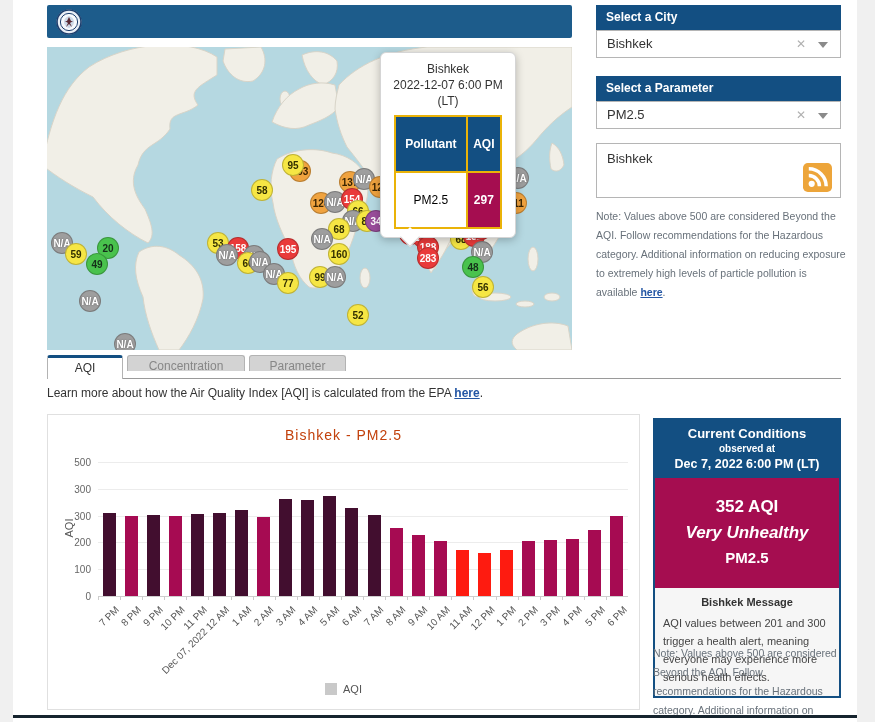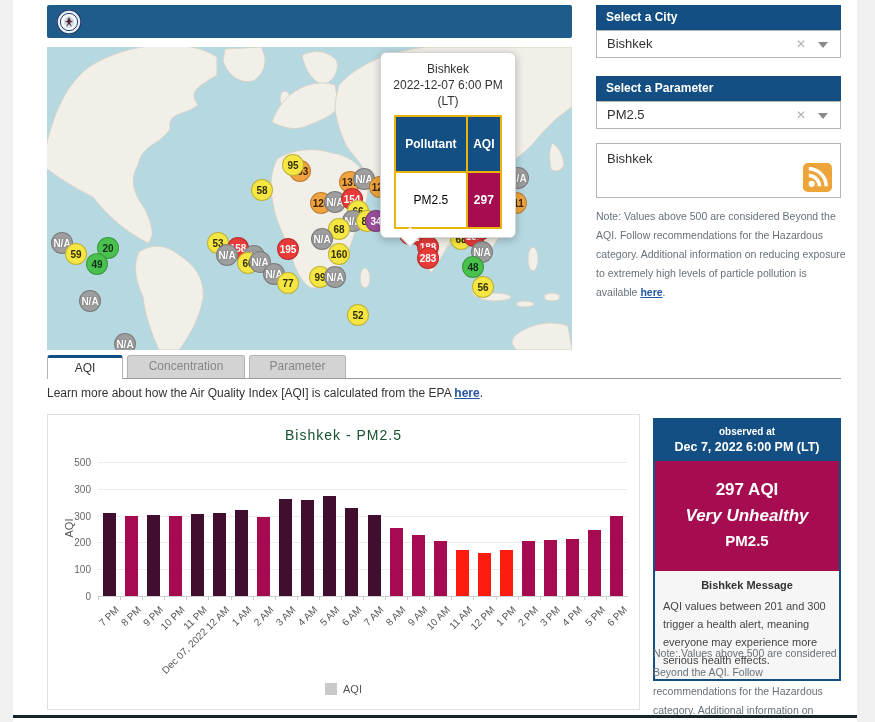--- a/index.html
+++ b/index.html
@@ -48,38 +48,38 @@
   .tt-city,.tt-dt,.tt-tz{font-size:12px;color:#333;line-height:16px;}
   .tt-table{width:108px;margin:6px auto 0;border-collapse:collapse;}
   .tt-table td{border:2px solid #eab308;font-size:12px;padding:20px 2px;text-align:center;}
   .tt-th{background:#134f82;color:#fff;font-weight:bold;}
   .tt-aqi{background:#a50d50;color:#fff;font-weight:bold;}
 
   
   .tabs-line{position:absolute;left:47px;top:378px;width:794px;height:1px;background:#9a9a9a;}
   .tabs{position:absolute;left:47px;top:355px;height:24px;z-index:2;display:flex;}
   .tab{
-    height:23px;line-height:21px;text-align:center;font-size:12px;
+    height:16px;line-height:21px;text-align:center;font-size:12px;
     border:1px solid #b3b3b3;border-bottom:none;border-radius:3px 3px 0 0;
     margin-right:4px;box-sizing:border-box;cursor:pointer;
   }
   .tab.active{background:#fff;color:#333;border-top:3px solid #134f82;height:24px;}
   .tab.inactive{background:#d3d3d3;color:#878787;}
   .tab-aqi{width:76px;} .tab-conc{width:118px;} .tab-hist{width:97px;}
 
   .learn-more{position:absolute;left:47px;top:386px;font-size:12px;color:#333;}
   a.lnk{color:#2456a4;text-decoration:underline;font-weight:600;cursor:pointer;}
 
   
   .chart-panel{
     position:absolute;left:47px;top:414px;width:593px;height:296px;
     background:#fff;border:1px solid #e0e0e0;box-sizing:border-box;
   }
   .chart-title{position:absolute;left:0;right:0;top:12px;text-align:center;
-    font-size:14px;color:#14532d;letter-spacing:1px;}
+    font-size:14px;color:#c2410c;letter-spacing:1px;}
   .plot{position:absolute;left:50px;top:47px;width:530px;height:134px;}
   .gridline{position:absolute;left:0;width:100%;height:1px;background:#ececec;}
   .gridline.zero{background:#cfcfcf;}
   .ytick{position:absolute;right:100%;margin-right:7px;font-size:10px;color:#666;transform:translateY(-50%);}
   .bar{position:absolute;bottom:0;width:13px;cursor:pointer;}
   .xtickmark{position:absolute;top:134px;width:1px;height:4px;background:#ccc;}
   .xlab-anchor{position:absolute;top:142px;width:0;height:0;}
   .xlab-anchor span{
     position:absolute;right:0;top:0;white-space:nowrap;font-size:10px;color:#555;
     transform-origin:100% 0;transform:rotate(-45deg);
@@ -434,25 +434,26 @@
     <circle cx="9" cy="21.5" r="3.2" fill="#fff"></circle>
     <path d="M6 13 A 11 11 0 0 1 17 24" fill="none" stroke="#fff" stroke-width="3.6"></path>
     <path d="M6 6 A 18 18 0 0 1 24 24" fill="none" stroke="#fff" stroke-width="3.6"></path>
   </svg>
 </div>
 
 <div class="side-note"><span>Note: Values above 500 are considered Beyond the AQI. Follow recommendations for the Hazardous category. Additional information on reducing exposure to extremely high levels of particle pollution is available </span><a class="lnk">here</a><span>.</span></div>
 
 <div class="cc">
   <div class="cc-blue">
+    <div class="cc-t1">Current Conditions</div>
     <div class="cc-t2">observed at</div>
     <div class="cc-t3">Dec 7, 2022 6:00 PM (LT)</div>
   </div>
   <div class="cc-aqi">
-    <div class="cc-a1">297 AQI</div>
+    <div class="cc-a1">352 AQI</div>
     <div class="cc-a2">Very Unhealthy</div>
     <div class="cc-a3">PM2.5</div>
   </div>
   <div class="cc-health">
     <div class="cc-h-title">Bishkek Message</div>
     <div class="cc-h-text">AQI values between 201 and 300 trigger a health alert, meaning everyone may experience more serious health effects.</div>
   </div>
 </div>
 
 <div class="bottom-note"><span>Note: Values above 500 are considered Beyond the AQI. Follow recommendations for the Hazardous category. Additional information on reducing exposure to extremely high levels of particle pollution is available </span></div>

